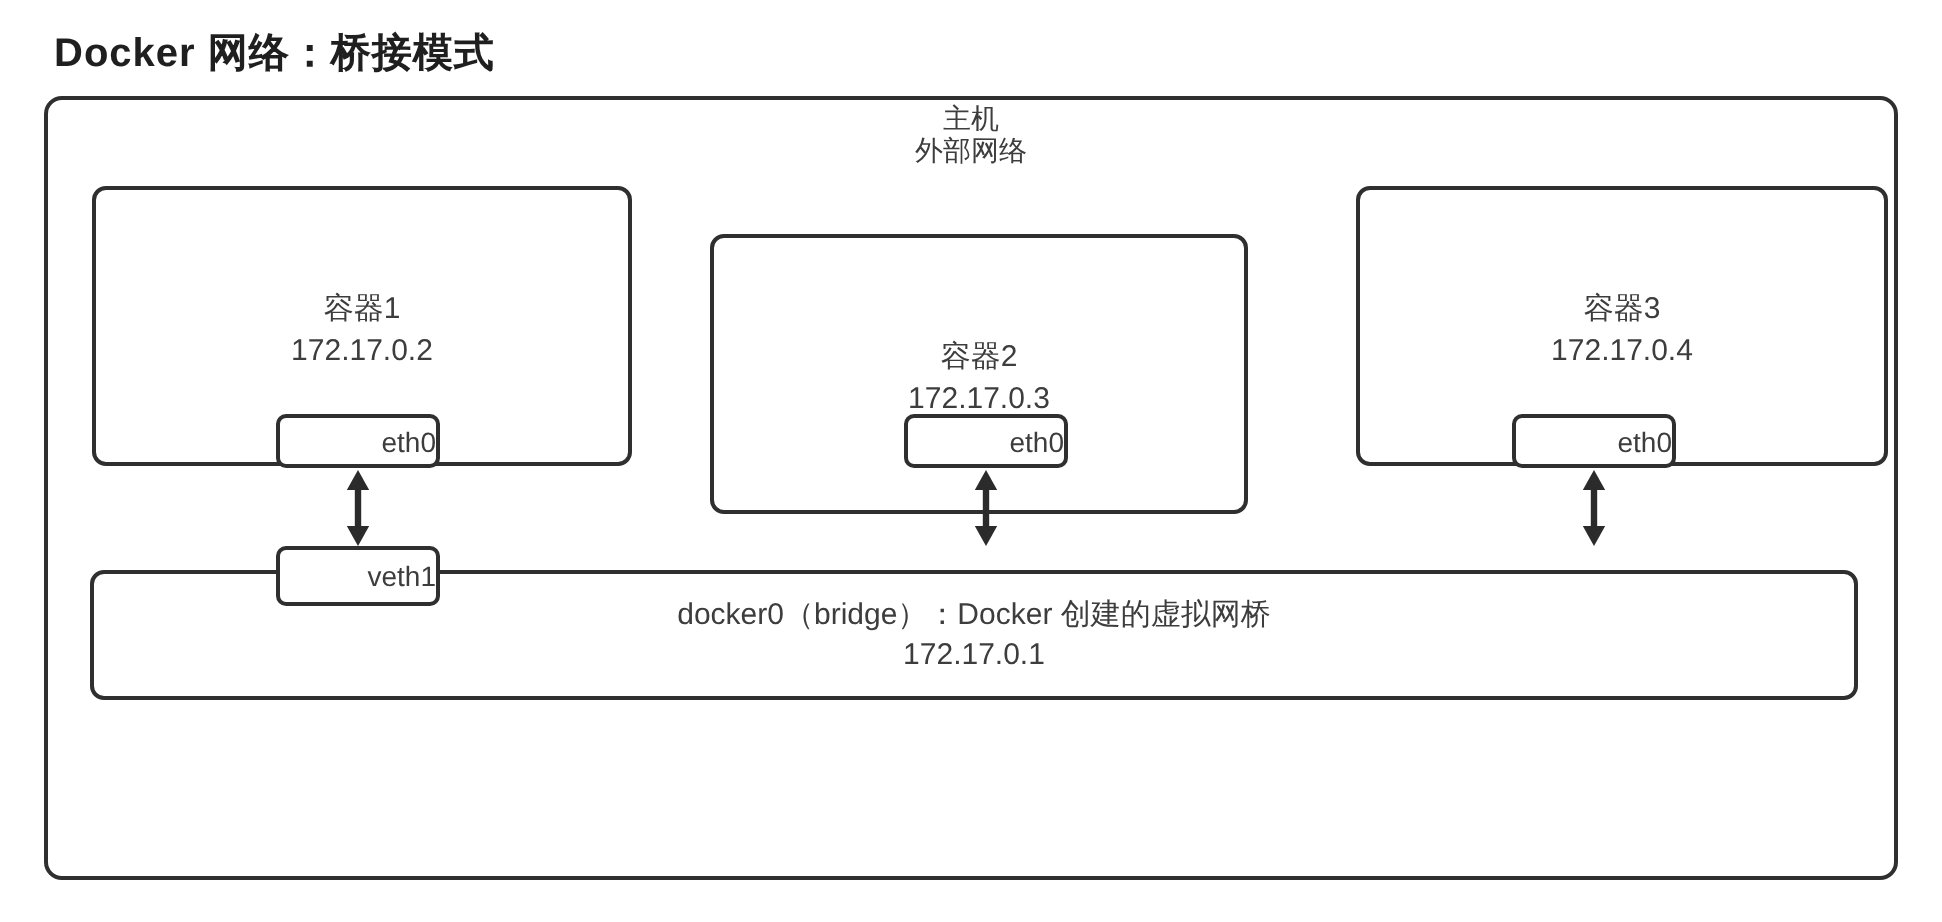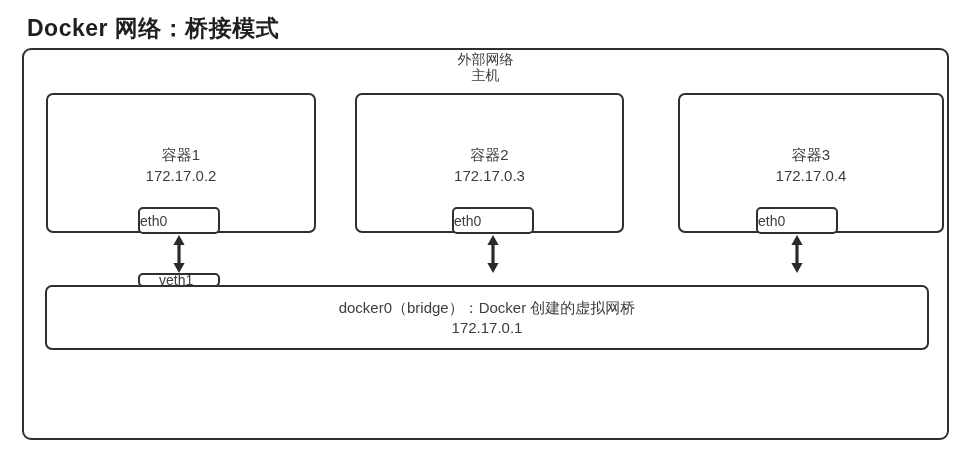--- a/index.html
+++ b/index.html
@@ -8,21 +8,21 @@
     position: relative;
     background: #ffffff;
     font-family: "Liberation Sans", "DejaVu Sans", sans-serif;
     color: #3d3d3d;
     overflow: hidden;
   }
   .title {
     position: absolute;
     left: 27px;
     top: 13px;
-    font-size: 23px;
+    font-size: 20px;
     font-weight: bold;
     color: #1f1f1f;
     letter-spacing: 0.5px;
   }
   .outer {
     position: absolute;
     left: 22px;
     top: 48px;
     width: 927px;
     height: 392px;
@@ -50,37 +50,37 @@
     display: flex;
     flex-direction: column;
     align-items: center;
     justify-content: center;
     padding-top: 4px;
     font-size: 15px;
     line-height: 21px;
     text-align: right;
   }
   .c1 { left: 22px;  width: 270px; }
-  .c2 { left: 331px; width: 269px; }
+  .c2 { left: 331px; width: 269px; margin-top: 24px; }
   .c3 { left: 654px; width: 266px; }
   .port-box {
     position: absolute;
     width: 82px;
     height: 27px;
     border: 2px solid #2f2f2f;
     border-radius: 5px;
     background: #ffffff;
     display: flex;
     align-items: center;
-    justify-content: flex-start;
+    justify-content: flex-end;
     font-size: 14px;
     z-index: 3;
   }
   .eth  { top: 157px; }
-  .veth { top: 223px; height: 14px; padding-left: 19px; }
+  .veth { top: 223px; height: 30px; padding-left: 19px; }
   .px1 { left: 114px; }
   .px2 { left: 428px; }
   .px3 { left: 732px; }
   .link-arrow {
     position: absolute;
     top: 185px;
     width: 16px;
     height: 38px;
     z-index: 2;
   }
@@ -108,22 +108,22 @@
   .nic-box    { top: 314px; }
 </style>
 </head>
 <body>
 
 <div class="title">Docker 网络：桥接模式</div>
 
 <div class="outer">
 
   <div class="host-labels">
+    <div>主机</div>
     <div>外部网络</div>
-    <div>主机</div>
   </div>
 
   <div class="container-box c1">
     <div>容器1</div>
     <div>172.17.0.2</div>
   </div>
   <div class="container-box c2">
     <div>容器2</div>
     <div>172.17.0.3</div>
   </div>

